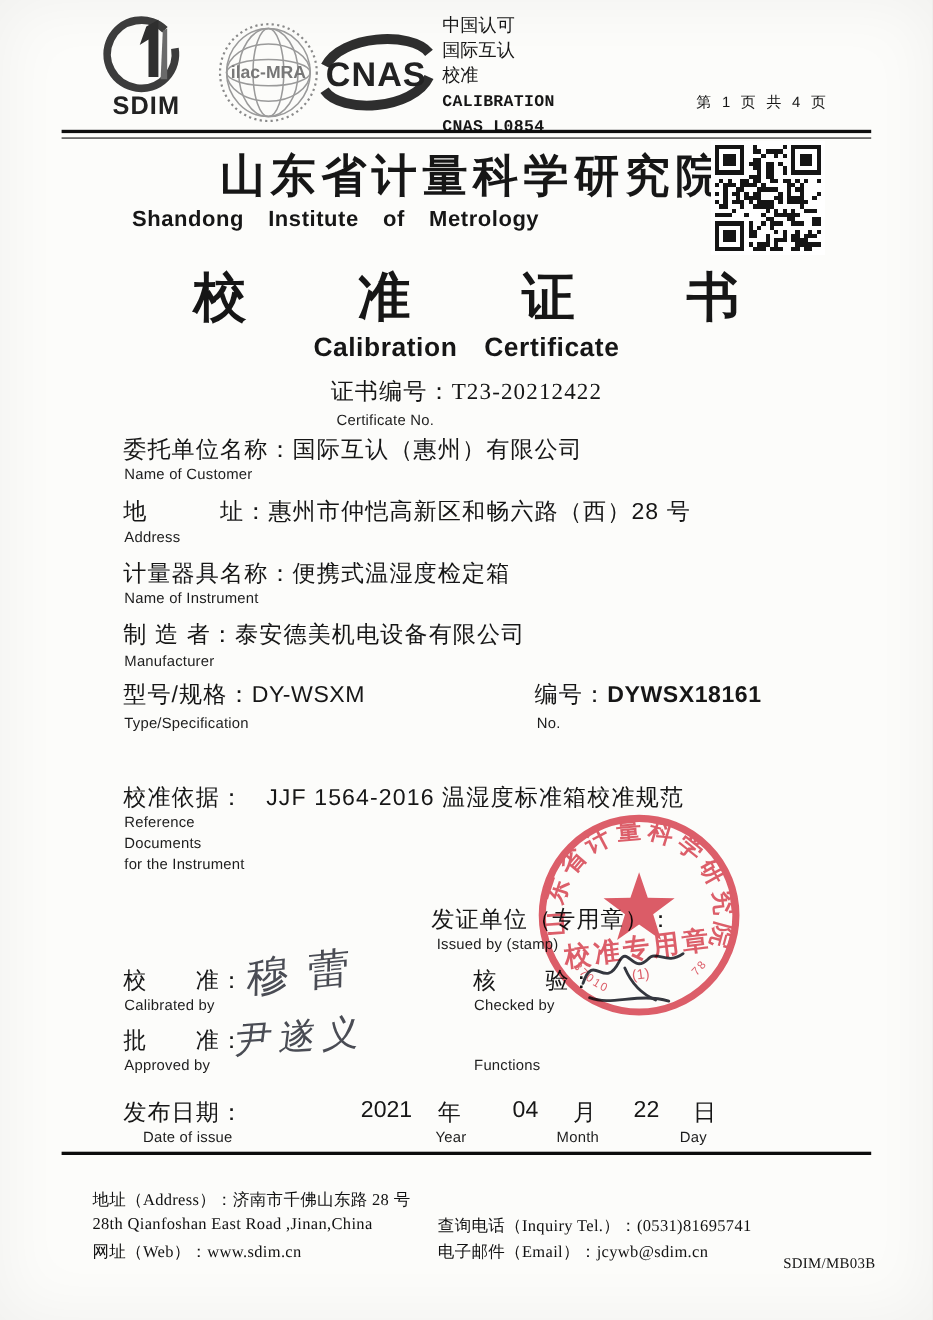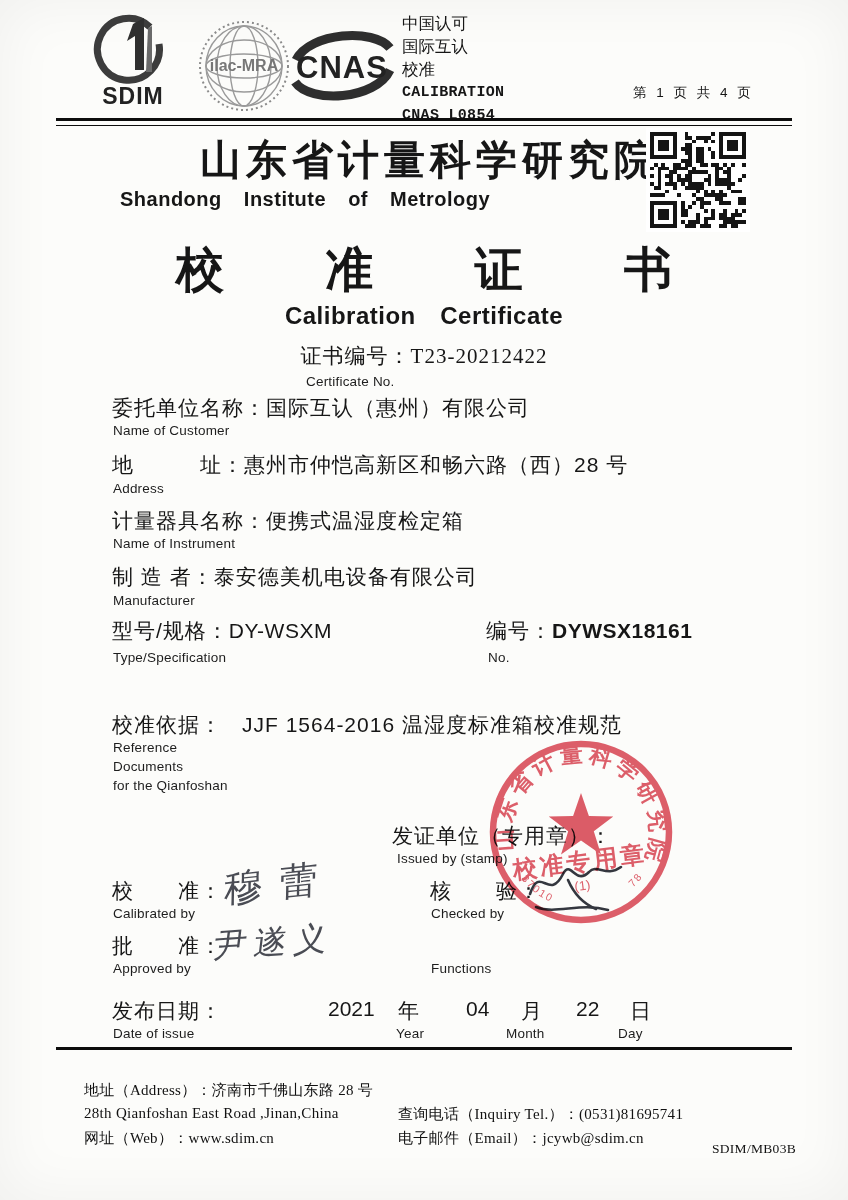--- a/index.html
+++ b/index.html
@@ -321,21 +321,21 @@
   <div class="abs" style="left:486px;top:617px">
     <span class="cn-label">编号：</span><span class="serif b" style="font-size:21px;letter-spacing:.5px">DYWSX18161</span>
   </div>
   <div class="abs en-sub" style="left:488px;top:650px">No.</div>
 
   <div class="abs" style="left:112px;top:711px">
     <span class="cn-label">校准依据：</span><span class="cn-value serif" style="margin-left:20px">JJF 1564-2016 温湿度标准箱校准规范</span>
   </div>
   <div class="abs en-sub" style="left:113px;top:740px">Reference</div>
   <div class="abs en-sub" style="left:113px;top:759px">Documents</div>
-  <div class="abs en-sub" style="left:113px;top:778px">for the Qianfoshan</div>
+  <div class="abs en-sub" style="left:113px;top:778px">for the Instrument</div>
 
   <div class="abs cn-label" style="left:392px;top:822px">发证单位（专用章）：</div>
   <div class="abs en-sub" style="left:397px;top:851px">Issued by (stamp)</div>
 
   <div class="abs cn-label" style="left:112px;top:877px">校　　准：</div>
   <div class="abs en-sub" style="left:113px;top:906px">Calibrated by</div>
   <div class="abs sig-text" style="left:224px;top:858px;font-size:38px;letter-spacing:18px;transform:rotate(-6deg) skewX(-7deg)">穆蕾</div>
 
   <div class="abs cn-label" style="left:430px;top:877px">核　　验：</div>
   <div class="abs en-sub" style="left:431px;top:906px">Checked by</div>
@@ -347,21 +347,21 @@
     </g>
   </svg>
 
   <div class="abs cn-label" style="left:112px;top:932px">批　　准：</div>
   <div class="abs en-sub" style="left:113px;top:961px">Approved by</div>
   <div class="abs sig-text" style="left:214px;top:920px;font-size:33px;letter-spacing:7px;transform:rotate(-4deg) skewX(-11deg)">尹遂义</div>
 
   <div class="abs en-sub" style="left:431px;top:961px">Functions</div>
 
   <div class="abs cn-label" style="left:112px;top:997px">发布日期：</div>
-  <div class="abs en-sub" style="left:113px;top:1026px">Date of issue</div>
+  <div class="abs en-sub" style="left:130px;top:1026px">Date of issue</div>
   <div class="abs serif" style="left:328px;top:997px;font-size:21px">2021</div>
   <div class="abs cn-label" style="left:398px;top:997px">年</div>
   <div class="abs en-sub" style="left:396px;top:1026px">Year</div>
   <div class="abs serif" style="left:466px;top:997px;font-size:21px">04</div>
   <div class="abs cn-label" style="left:521px;top:997px">月</div>
   <div class="abs en-sub" style="left:506px;top:1026px">Month</div>
   <div class="abs serif" style="left:576px;top:997px;font-size:21px">22</div>
   <div class="abs cn-label" style="left:630px;top:997px">日</div>
   <div class="abs en-sub" style="left:618px;top:1026px">Day</div>
 

